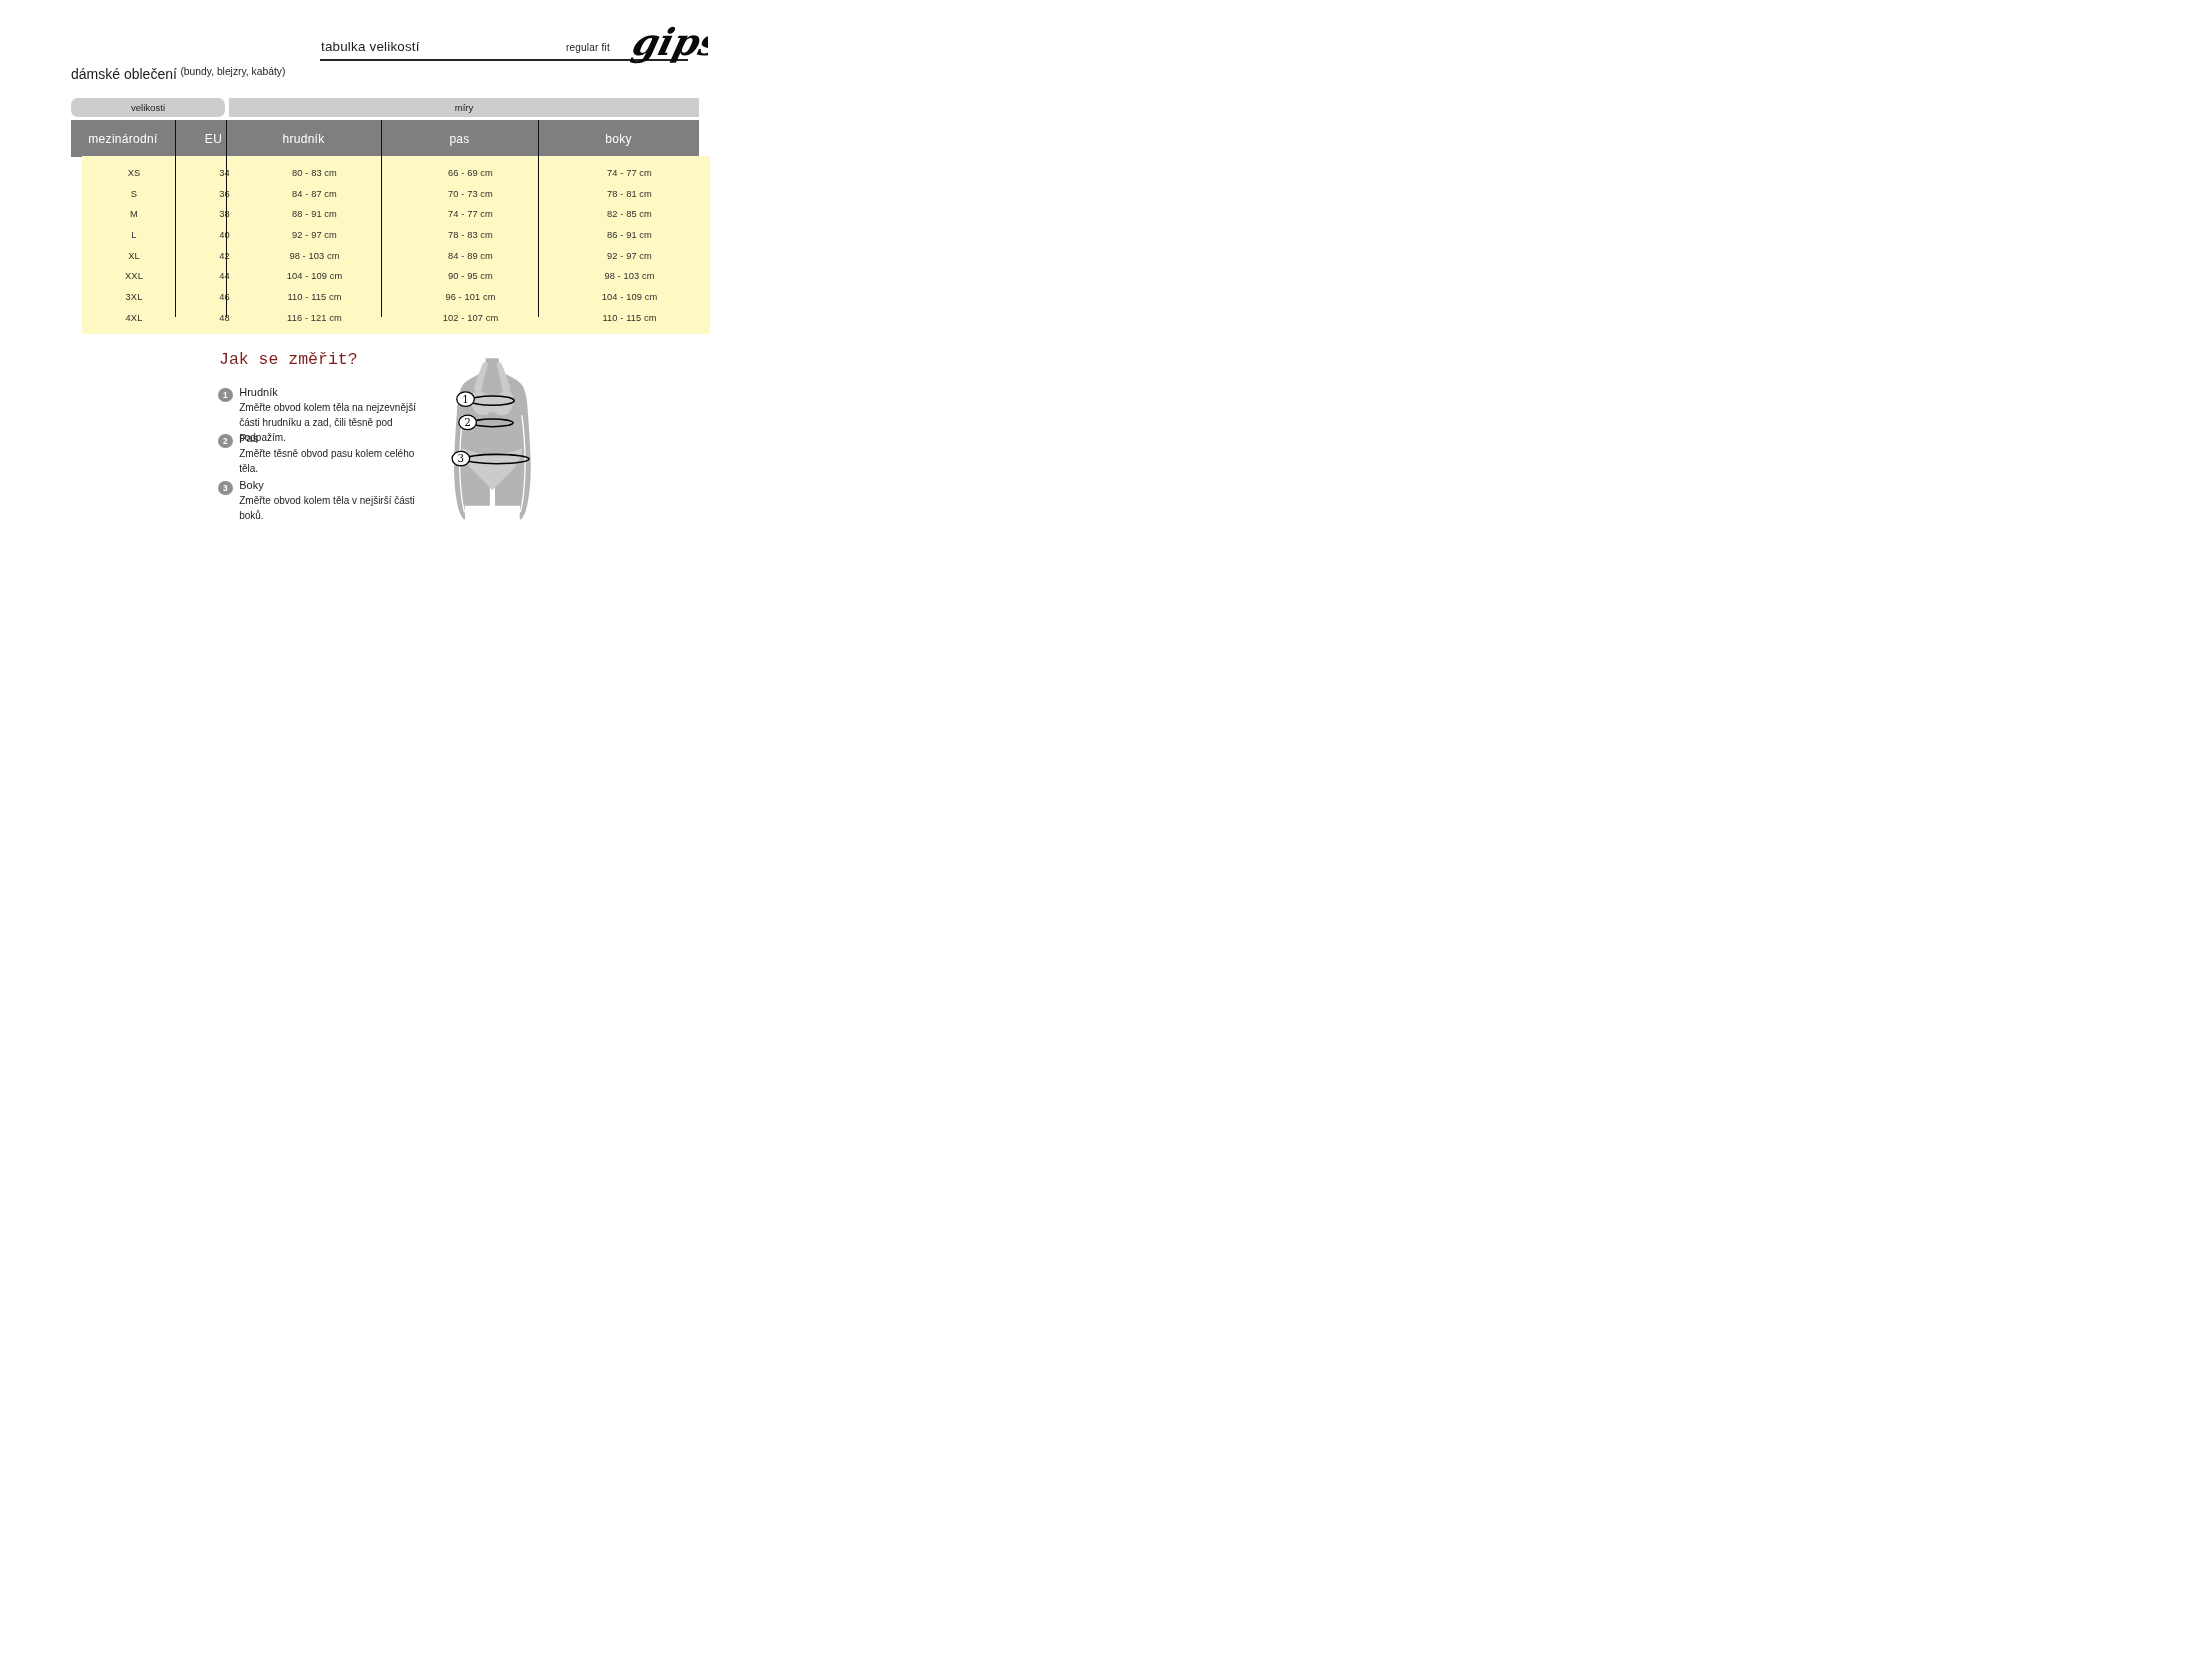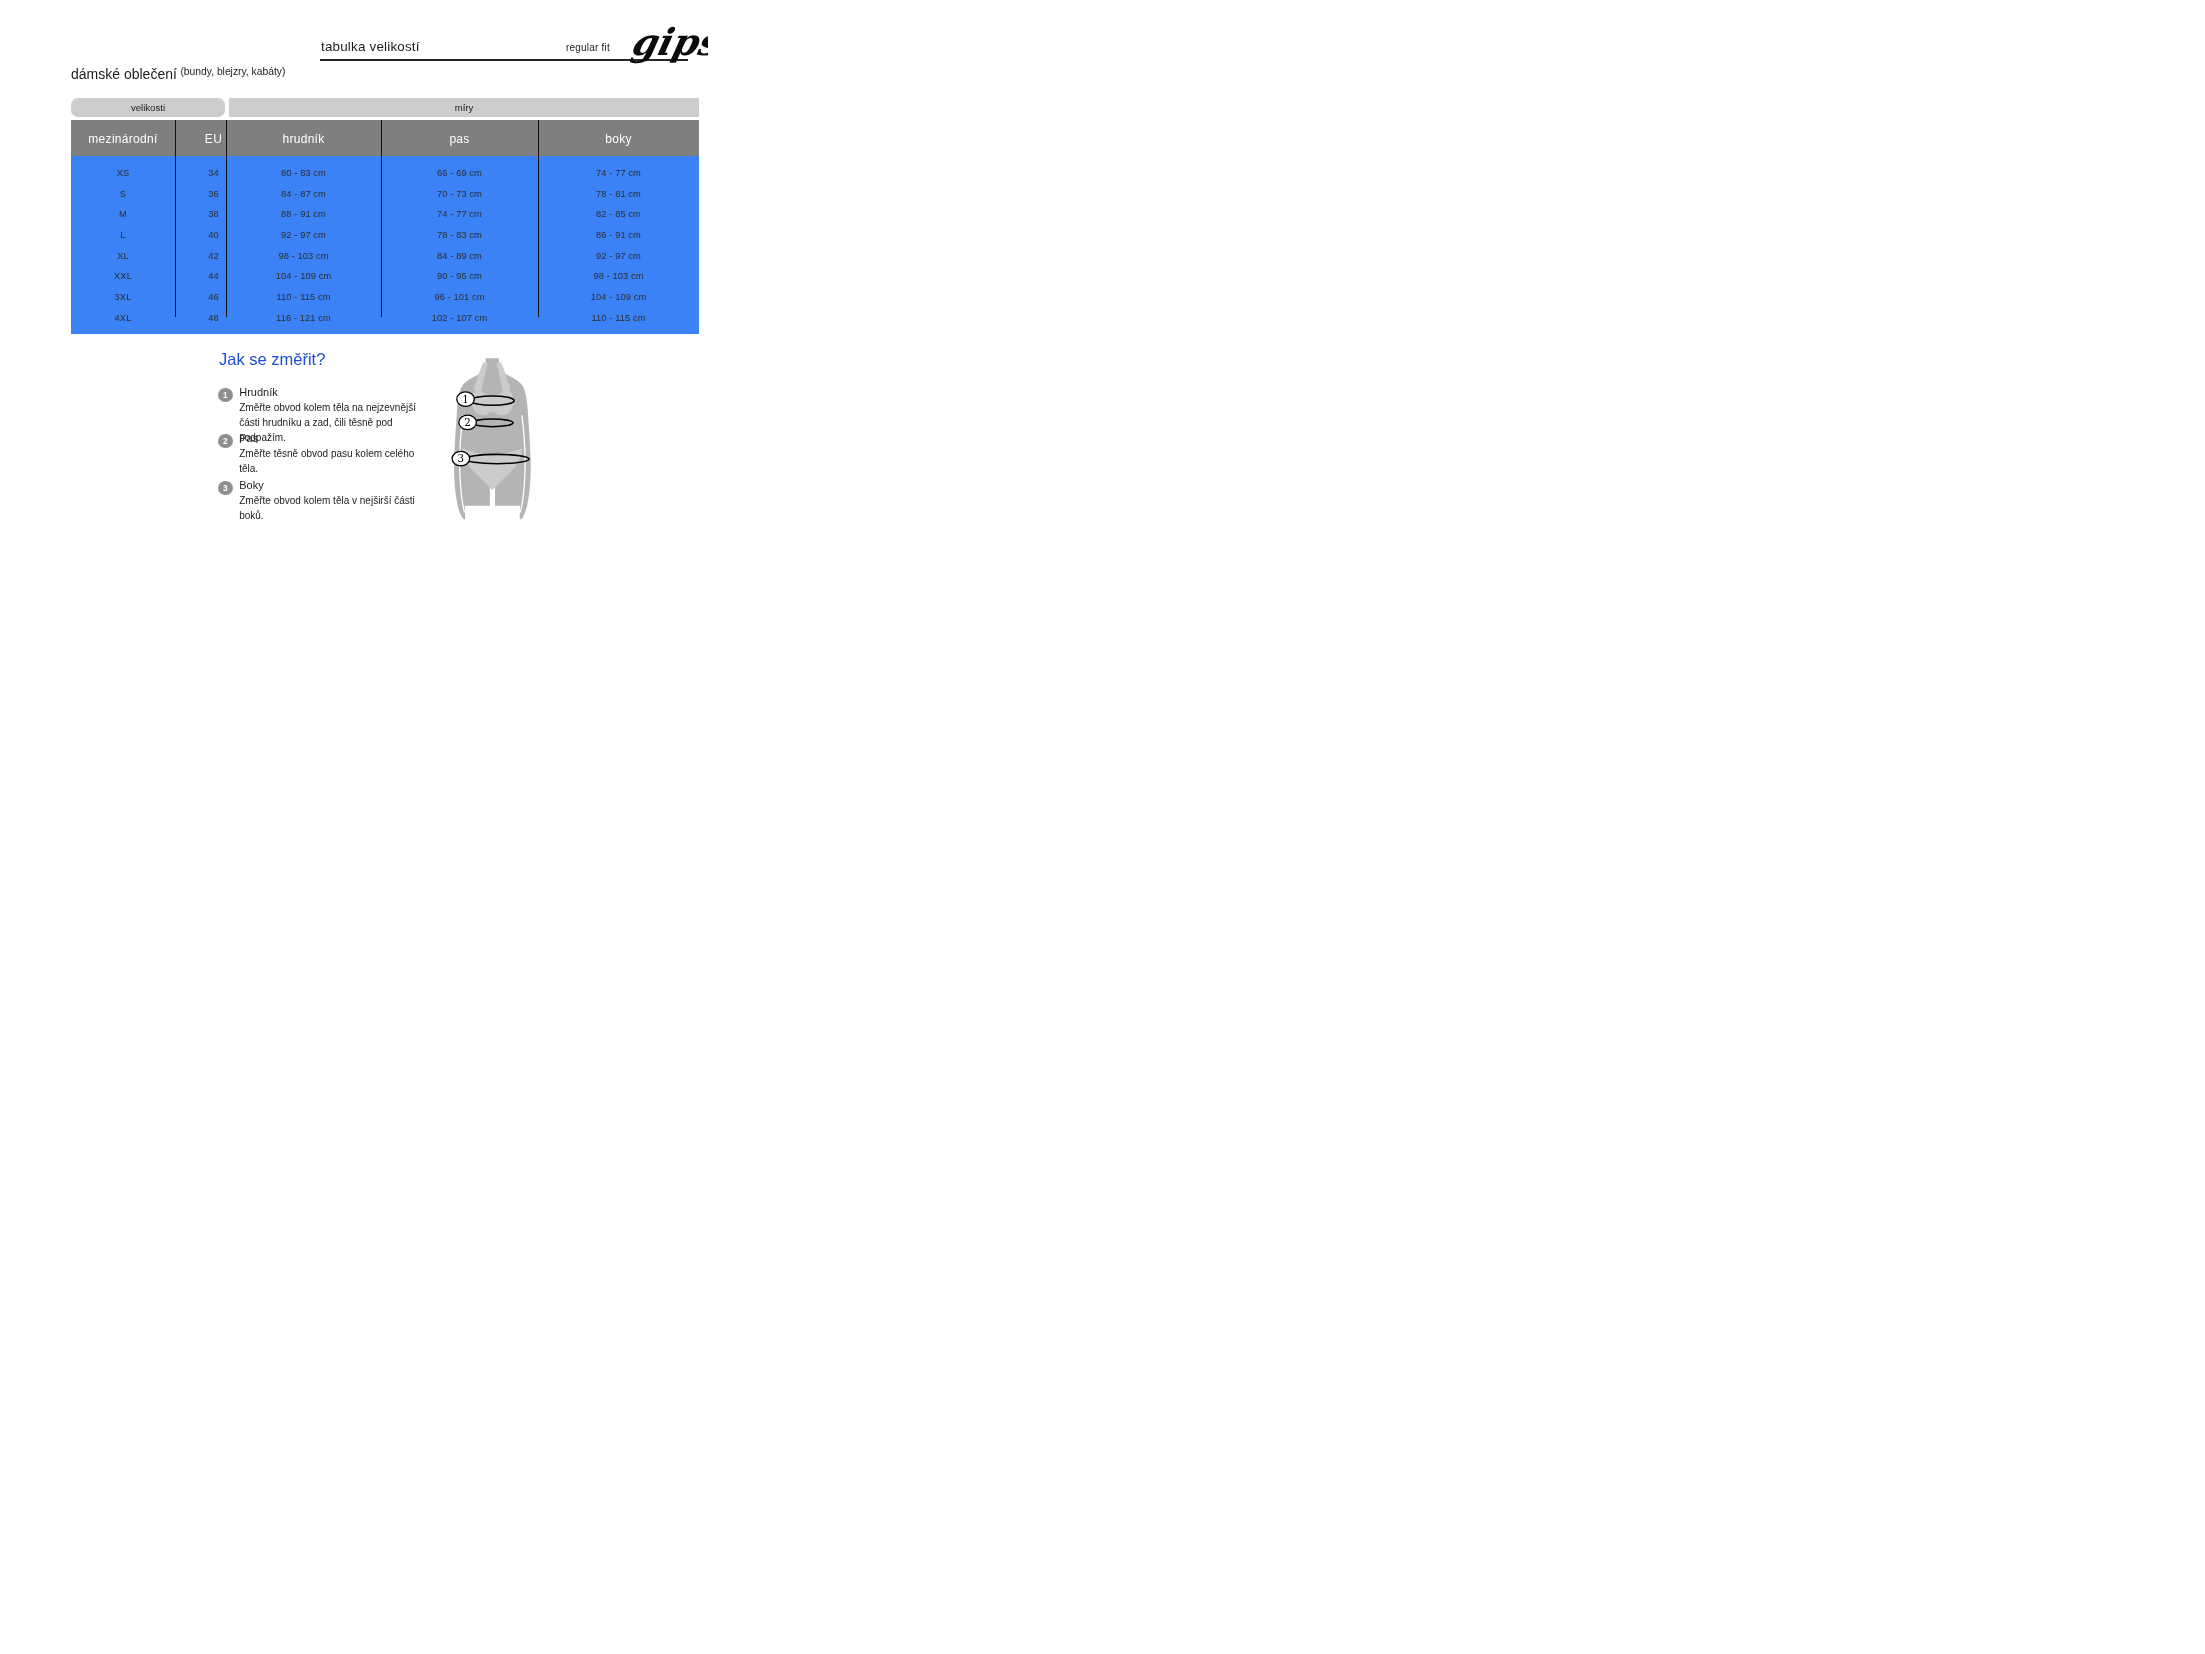--- a/index.html
+++ b/index.html
@@ -22,30 +22,30 @@
   .size-table { position:absolute; left:59px; top:98px; width:628px; height:220px; }
   .group-row { position:absolute; left:0; top:0; width:100%; height:18.6px; display:flex; }
   .group-cell { background:#cdcdcd; display:flex; align-items:center; justify-content:center;
                 font-size:9.6px; color:#1c1c1c; }
   .group-cell.sizes { width:154px; margin-right:4.1px;border-radius:7px; }
   .group-cell.measures { width:470px; }
 
   .head-row { position:absolute; left:0; top:22px; width:100%; height:37px; display:flex; background:#7f7f7f; }
   .head-row .cell { color:#ffffff; font-size:12px; letter-spacing:0.3px; display:flex; align-items:center; justify-content:center; }
 
-  .data-row { position:absolute; left:0; width:100%; height:33px; display:flex; background:#3b82f6; }
+  .data-row { position:absolute; left:11px; width:100%; height:33px; display:flex; background:#fef9c3; }
   .data-row .cell { font-size:9.3px; color:#2d2d2d; display:flex; align-items:center; justify-content:center; letter-spacing:0.1px; }
 
   .c0 { width:104px; } .c1 { width:51px;padding-left:26px; } .c2 { width:155px; } .c3 { width:157px; } .c4 { width:161px; }
 
   .vline { position:absolute; top:22px; width:1px; height:197px; background:#111; z-index:2; }
   .vl0 { left:104px; } .vl1 { left:155px; } .vl2 { left:310px; } .vl3 { left:467px; }
 
   
-  .measure-heading { position:absolute; left:207px; top:350px; font-size:16.5px; color:#1d4ed8; }
+  .measure-heading { position:absolute; left:207px; top:350px; font-size:16.5px; color:#7f1d1d;font-family:Liberation Mono, monospace; }
   .step { position:absolute; left:206px; display:flex; gap:6.7px; }
   .step-1 { top:386px; } .step-2 { top:432px; } .step-3 { top:479px; }
   .step-badge { flex:0 0 auto; margin-top:1.6px; width:14.5px; height:14px; border-radius:50%;
                 background:#8f8f8f; color:#fff; font-size:8.3px; font-weight:bold;
                 display:flex; align-items:center; justify-content:center; }
   .step-title { font-size:11px; color:#1c1c1c; margin-bottom:1.6px; }
   .step-desc  { font-size:10px; line-height:15px; color:#1c1c1c; max-width:184px; }
 
   .body-figure { position:absolute; left:437px; top:357px; width:93px; height:171px; }
 </style>

